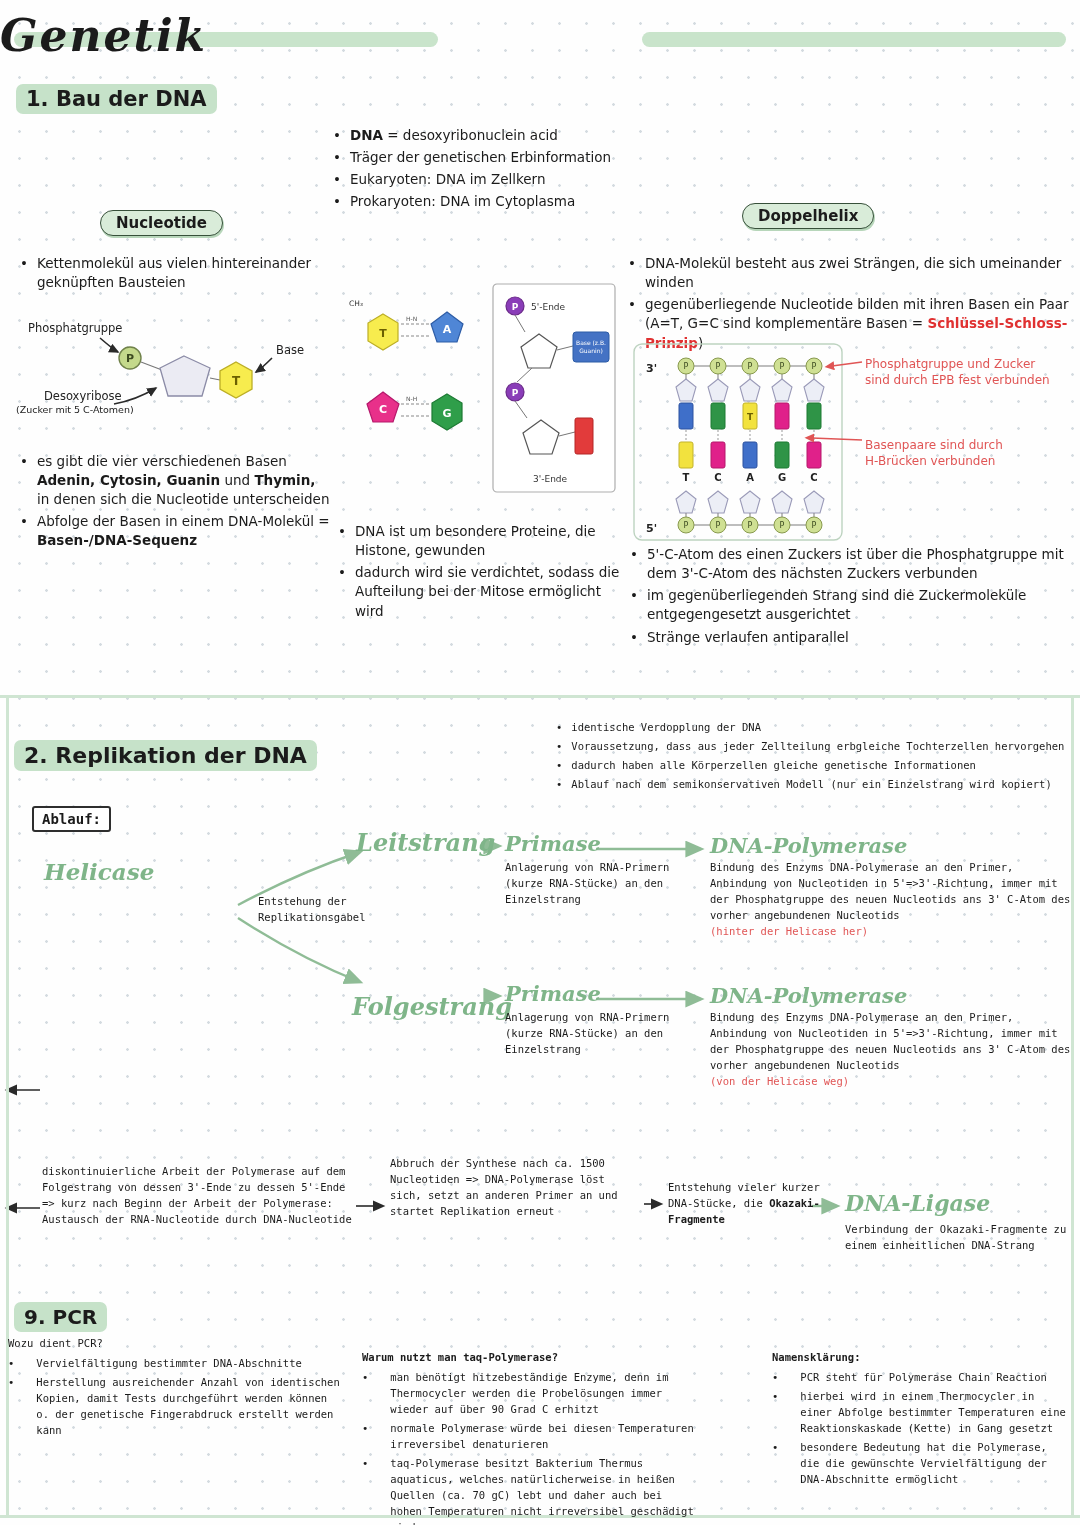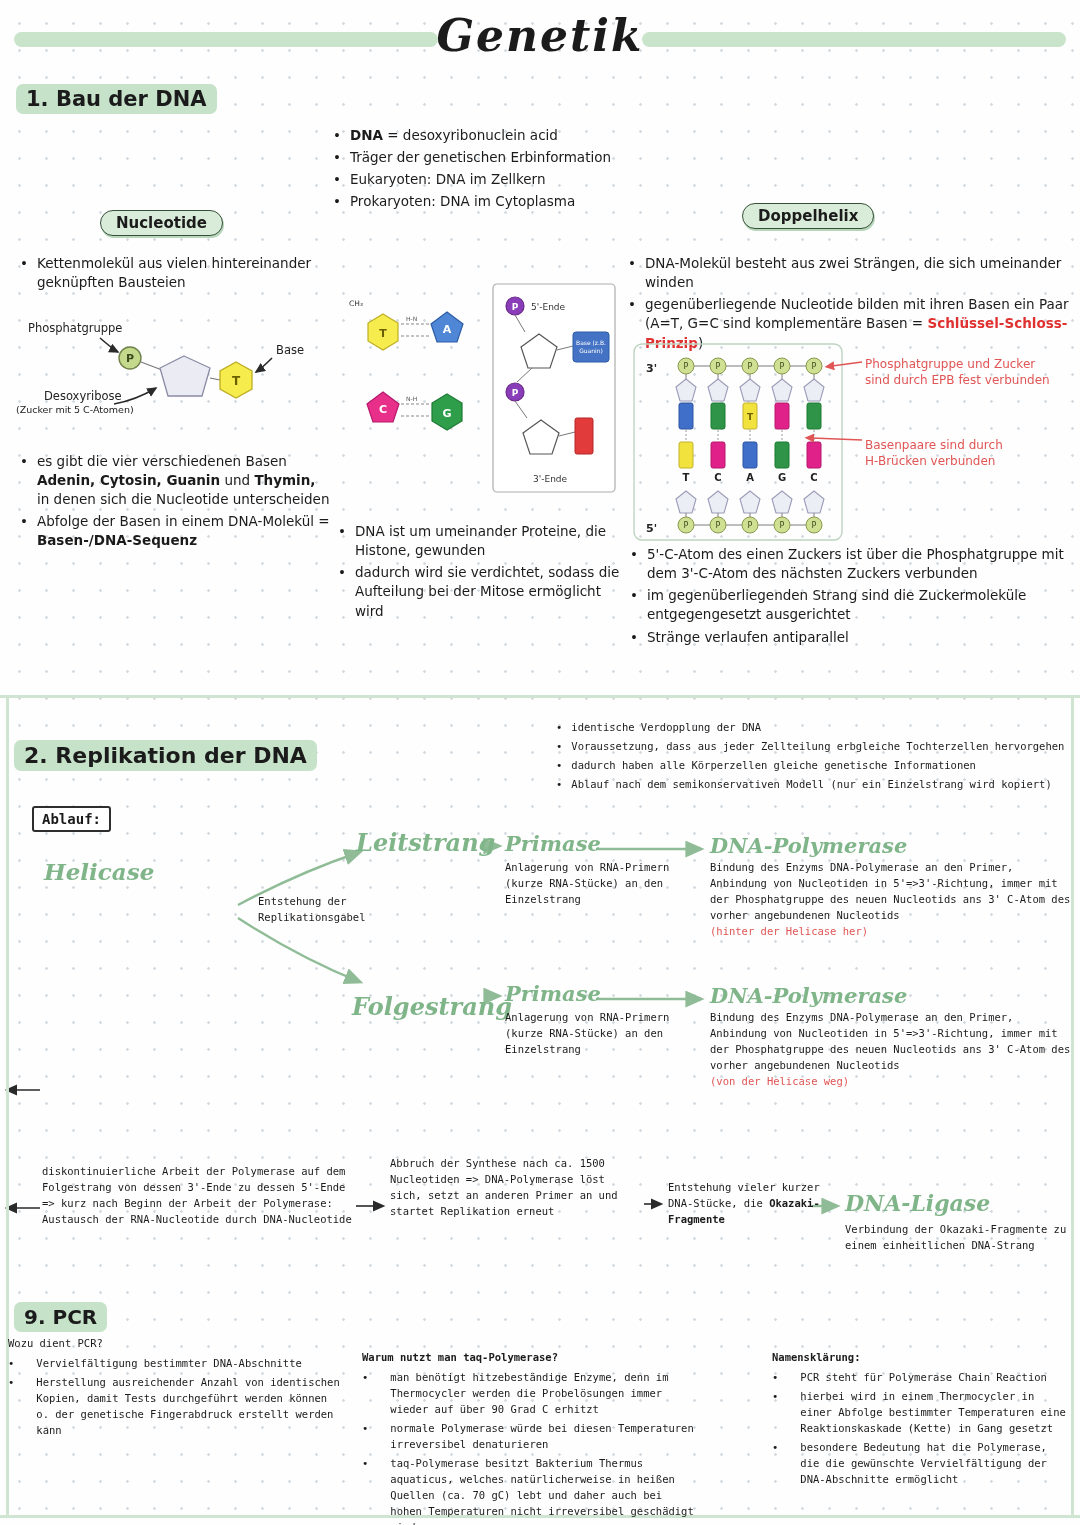--- a/index.html
+++ b/index.html
@@ -4,21 +4,21 @@
 <style>
   *{margin:0;padding:0;box-sizing:border-box}
   body{background:#e9e9e9}
   .page{position:relative;width:1080px;height:1525px;background:#fefefe;
         background-image:radial-gradient(circle,#d4dbe0 1.2px,transparent 1.5px);
         background-size:27px 27px;background-position:6px 10px;overflow:hidden;
         font-family:"DejaVu Sans",sans-serif;color:#1b1b1b}
   .abs{position:absolute}
   .overlay{left:0;top:0;pointer-events:none}
   .bar{height:15px;background:#c9e4cb;border-radius:8px}
-  .page-title{left:0;top:10px;width:1080px;text-align:center;
+  .page-title{left:0;top:10px;width:1080px;text-align:left;
               font:italic 700 44px "DejaVu Serif",serif;letter-spacing:2px}
   .hl{background:#c6e2c9;border-radius:7px;padding:3px 10px;display:inline-block}
   .h1{font:700 21px "DejaVu Sans",sans-serif}
   .h2{font:700 22px "DejaVu Sans",sans-serif}
   .h3{font:700 20px "DejaVu Sans",sans-serif}
   .s1{font:13.5px/1.42 "DejaVu Sans",sans-serif}
   .s2{font:10.5px/1.52 "DejaVu Sans Mono",monospace}
   .bullet{display:flex;gap:9px;margin-bottom:3px}
   .bullet3{display:flex;gap:22px;margin-bottom:3px}
   .dot{flex:0 0 auto}
@@ -181,21 +181,21 @@
     <line x1="180" y1="121" x2="192" y2="138" stroke="#777" stroke-width="1"></line>
     <polygon points="206,140 224,153 217,174 195,174 188,153" fill="#fff" stroke="#555" stroke-width="1.2"></polygon>
     <line x1="224" y1="156" x2="240" y2="152" stroke="#777" stroke-width="1"></line>
     <rect x="240" y="138" width="18" height="36" rx="2" fill="#e23b3b" stroke="#b52626"></rect>
     <text x="198" y="202" font-size="9" fill="#333">3'-Ende</text>
   </svg>
 
   <div class="abs s1" style="left:338px;top:522px;width:285px">
     <div class="bullet">
         <span class="dot">•</span>
-      <span>DNA ist um umeinander Proteine, die Histone, gewunden</span>
+      <span>DNA ist um besondere Proteine, die Histone, gewunden</span>
       </div>
     <div class="bullet">
         <span class="dot">•</span>
       <span>dadurch wird sie verdichtet, sodass die Aufteilung bei der Mitose ermöglicht wird</span>
       </div>
   </div>
 
   <div class="abs s1" style="left:628px;top:254px;width:448px">
     <div class="bullet">
         <span class="dot">•</span>

